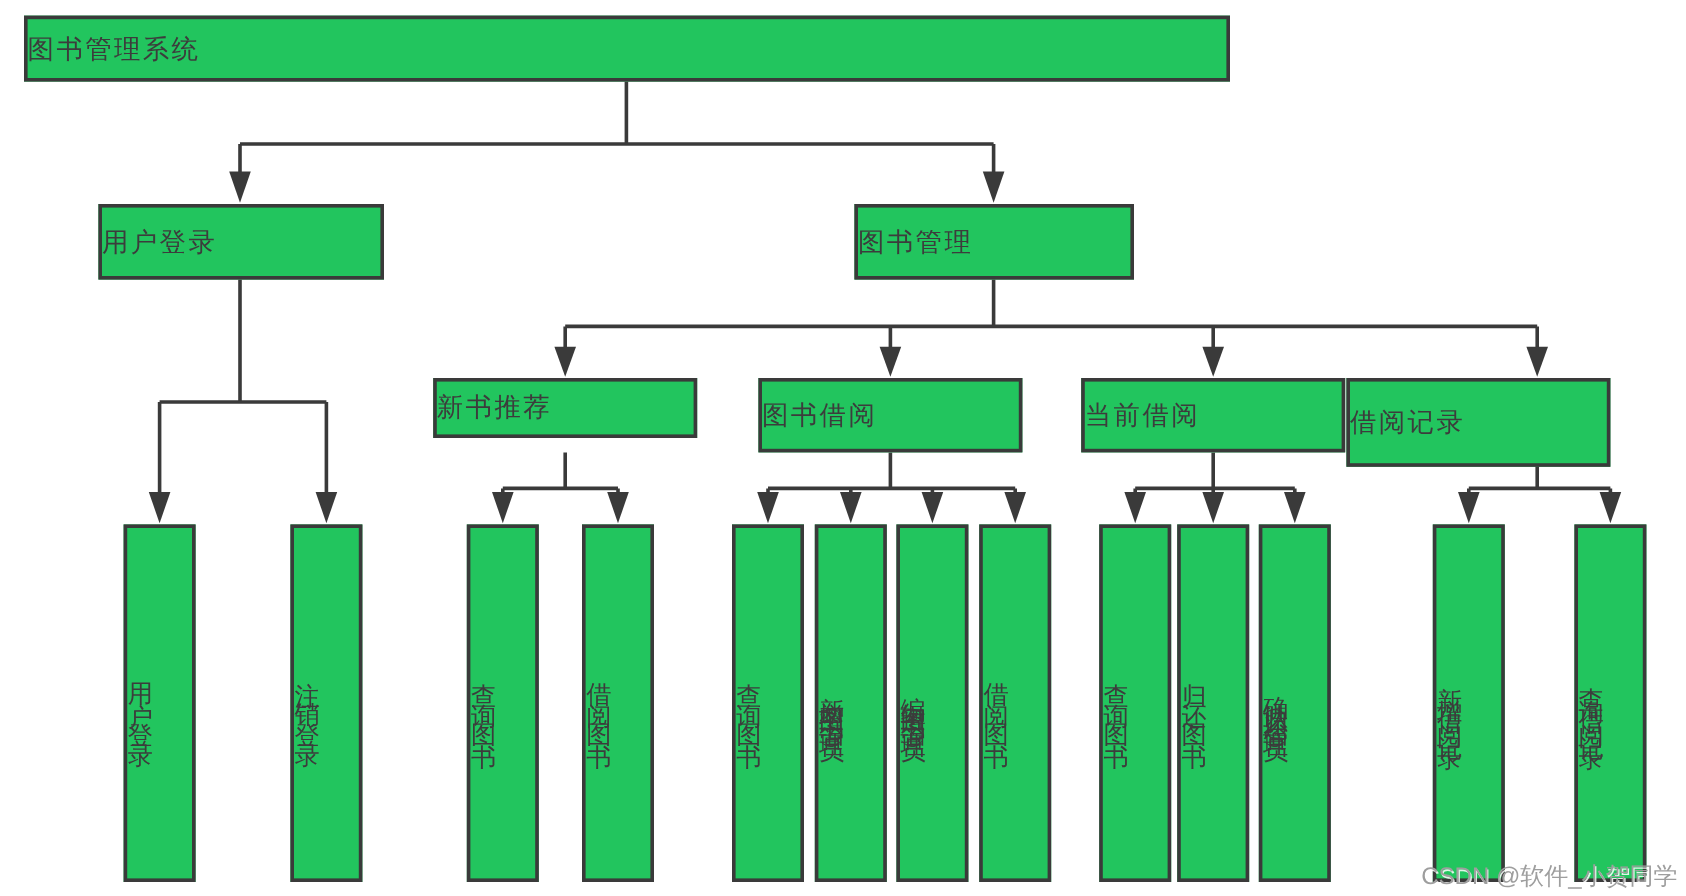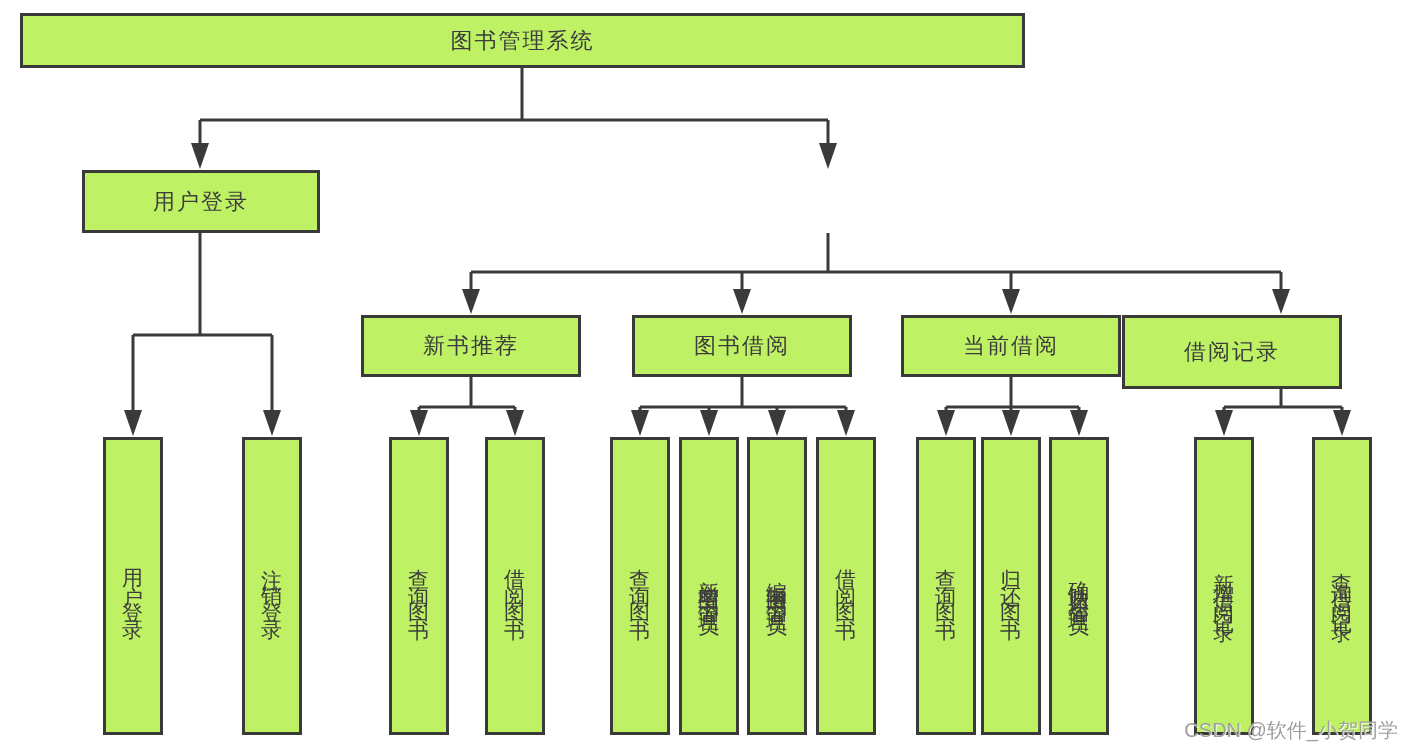--- a/index.html
+++ b/index.html
@@ -15,24 +15,23 @@
     background:var(--bg);
     overflow:hidden;
     font-family:"Liberation Sans","DejaVu Sans",sans-serif;
     color:var(--text);
   }
   #edges{position:absolute;left:0;top:0;z-index:1;color:var(--line);}
   .node{
     position:absolute;
     box-sizing:border-box;
     border:3px solid var(--line);
-    background:#bef264;
+    background:#22c55e;
     display:flex;
     align-items:center;
-    justify-content:center;
     z-index:2;
   }
   .node span{display:block;}
   .h span{
     font-size:22px;
     letter-spacing:2px;
     white-space:nowrap;
   }
   .v span{
     writing-mode:vertical-rl;
@@ -102,22 +101,25 @@
     </g>
   </svg>
 
   <div class="node h" style="left:20px;top:13px;width:1005px;height:55px">
     <span>图书管理系统</span>
   </div>
 
   <div class="node h" style="left:82px;top:170px;width:238px;height:63px">
     <span>用户登录</span>
   </div>
+  <div class="node h" style="left:712px;top:170px;width:233px;height:63px">
+    <span>图书管理</span>
+  </div>
 
-  <div class="node h" style="left:361px;top:315px;width:220px;height:62px">
+  <div class="node h" style="left:361px;top:315px;width:220px;height:50px">
     <span>新书推荐</span>
   </div>
   <div class="node h" style="left:901px;top:315px;width:220px;height:62px">
     <span>当前借阅</span>
   </div>
   <div class="node h" style="left:632px;top:315px;width:220px;height:62px">
     <span>图书借阅</span>
   </div>
   <div class="node h" style="left:1122px;top:315px;width:220px;height:74px">
     <span>借阅记录</span>

